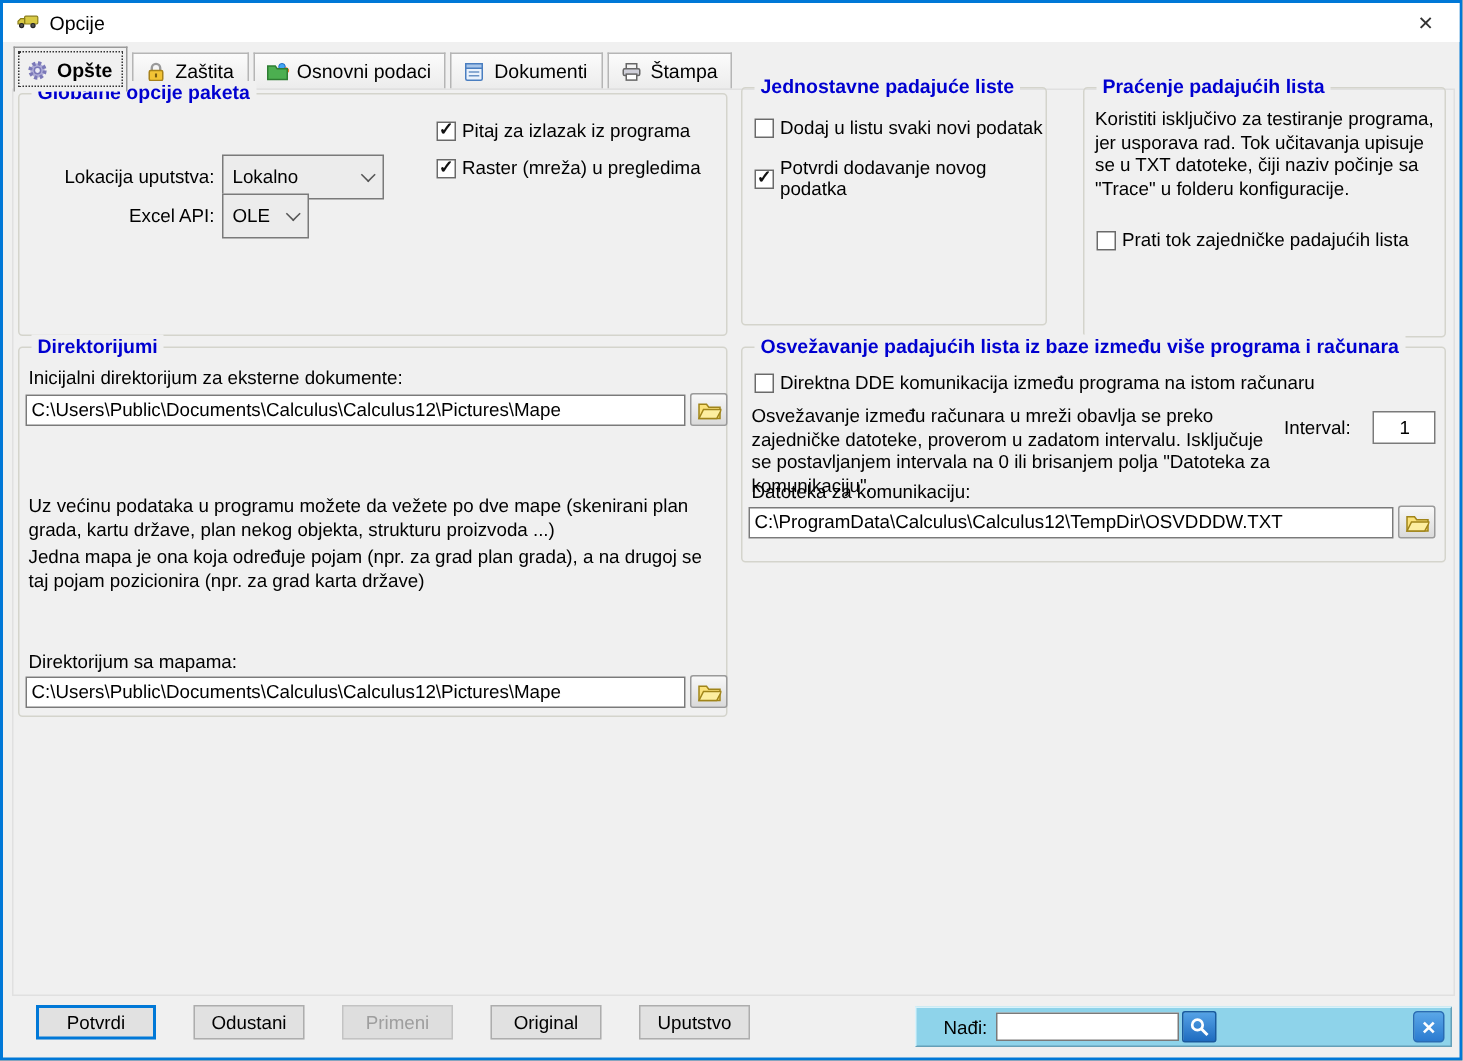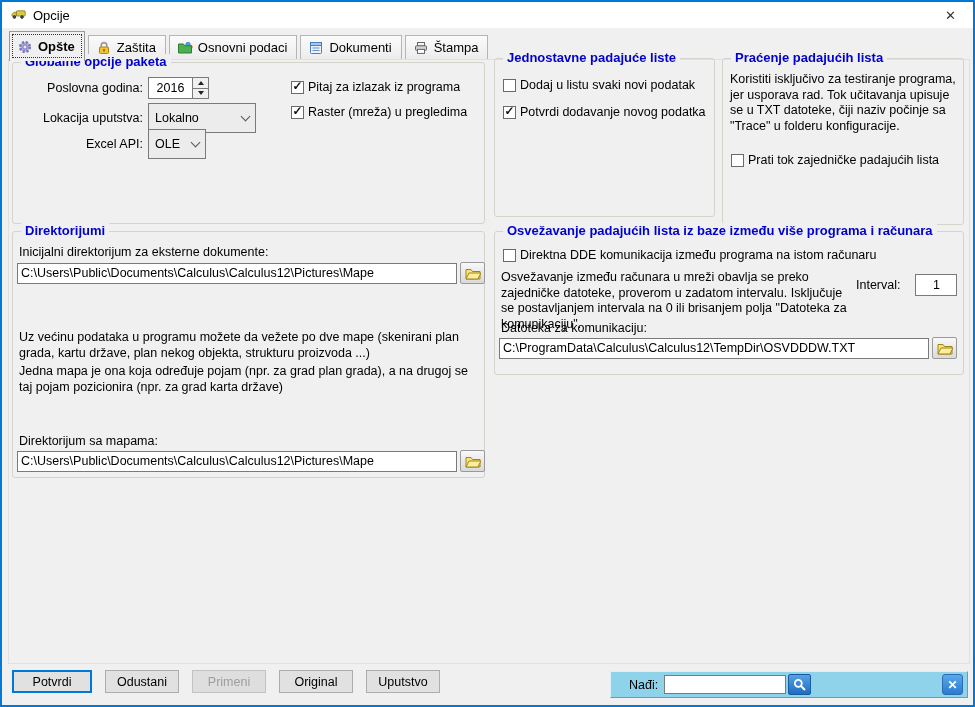--- a/index.html
+++ b/index.html
@@ -26,21 +26,21 @@
     font-weight:bold; margin-bottom:-1px; z-index:3; outline:1px dotted #333; outline-offset:-4px; }
   .ticon{ display:inline-flex; width:16px; height:16px; }
   
   .pageframe{ position:absolute; left:6px; top:57px; width:962px; height:605px;
     border:1px solid #e0e0e0; background:#f0f0f0; }
   
   .group{ position:absolute; border:1px solid #d4d4cc; border-radius:3px; }
   .gtitle{ position:absolute; top:-9px; left:8px; padding:0 4px; background:#f0f0f0;
     color:#0000d0; font-weight:bold; font-size:13px; white-space:nowrap; }
   .g-global{ left:10px; top:60px; width:473px; height:162px; }
-  .g-simple{ left:492px; top:56px; width:221px; height:159px;text-align:right; }
+  .g-simple{ left:492px; top:56px; width:204px; height:159px; }
   .g-trace{ left:720px; top:56px; width:242px; height:167px; }
   .g-dirs{ left:10px; top:229px; width:473px; height:247px; }
   .g-refresh{ left:492px; top:229px; width:470px; height:144px; }
   
   .frow{ position:absolute; left:0; display:flex; align-items:center; }
   .flabel{ width:130px; text-align:right; margin-right:5px; }
   .spinner{ display:inline-flex; height:22px; }
   .spinval{ width:44px; height:22px; border:1px solid #7a7a7a; border-right:none;
     font:inherit; text-align:center; background:#fff; }
   .spinbtns{ display:inline-flex; flex-direction:column; width:17px; height:22px;
@@ -64,21 +64,21 @@
   .gdesc{ position:absolute; line-height:15.5px; }
   .inprow{ position:absolute; display:flex; align-items:center; gap:3px; }
   .path{ height:21px; border:1px solid #7a7a7a; background:#fff; font:inherit; font-size:12.5px; padding:0 3px; }
   .folderbtn{ width:25px; height:22px; background:linear-gradient(#f8f8f8,#dadada);
     border:1px solid #9a9a9a; border-radius:2px; display:flex; align-items:center; justify-content:center; padding:0; }
   .intwrap{ position:absolute; display:flex; align-items:center; gap:15px; }
   .intinput{ width:42px; height:22px; border:1px solid #7a7a7a; background:#fff; font:inherit; text-align:center; }
   
   .btnrow{ position:absolute; left:10px; top:668px; display:flex; gap:13px; }
   .btn{ min-width:74px; height:23px; background:#e1e1e1; border:1px solid #adadad;
-    font:inherit; font-size:12.5px; padding:0 10px; cursor:default; }
+    font:inherit; font-size:12.5px; padding:0 10px; cursor:default;margin-left:12px; }
   .btn.default{ min-width:80px; border:2px solid #0078d7; }
   .btn.disabled{ color:#9e9e9e; background:#dedede; border-color:#c3c3c3; }
   .findbar{ position:absolute; left:608px; top:669px; width:358px; height:27px;
     background:#8ed3ea; border:1px solid; border-color:#d9f2fa #649fb8 #649fb8 #d9f2fa;
     display:flex; align-items:center; padding:0 4px; }
   .findlabel{ margin-left:14px; margin-right:6px; }
   .findinput{ width:122px; height:19px; border:1px solid #7a7a7a; background:#fff; font:inherit; padding:0 3px; }
   .magbtn{ width:23px; height:21px; margin-left:2px; border:1px solid #1a5a9e; border-radius:2px;
     background:linear-gradient(#55a2e6,#1f6cc0); display:flex; align-items:center; justify-content:center; padding:0; }
   .findclose{ margin-left:auto; width:21px; height:21px; border:1px solid #2a6cb4; border-radius:3px;
@@ -153,34 +153,20 @@
           </svg>
       </span>
       <span>Štampa</span>
     </div>
   </div>
 
   <div class="pageframe"></div>
 
   <div class="group g-global">
     <span class="gtitle">Globalne opcije paketa</span>
-    <div class="frow" style="top:14px;">
-      <span class="flabel">Poslovna godina:</span>
-      <span class="spinner">
-        <input class="spinval" value="2016" style="">
-        <span class="spinbtns">
-          <span class="sb">
-              <i class="tri-up"></i>
-            </span>
-          <span class="sb">
-              <i class="tri-dn"></i>
-            </span>
-        </span>
-      </span>
-    </div>
     <div class="frow" style="top:40px;">
       <span class="flabel">Lokacija uputstva:</span>
       <span class="combo" style="width:108px;">
         <span>Lokalno</span>
         <span class="chev"></span>
       </span>
     </div>
     <div class="frow" style="top:66px;">
       <span class="flabel">Excel API:</span>
       <span class="combo" style="width:58px;">

